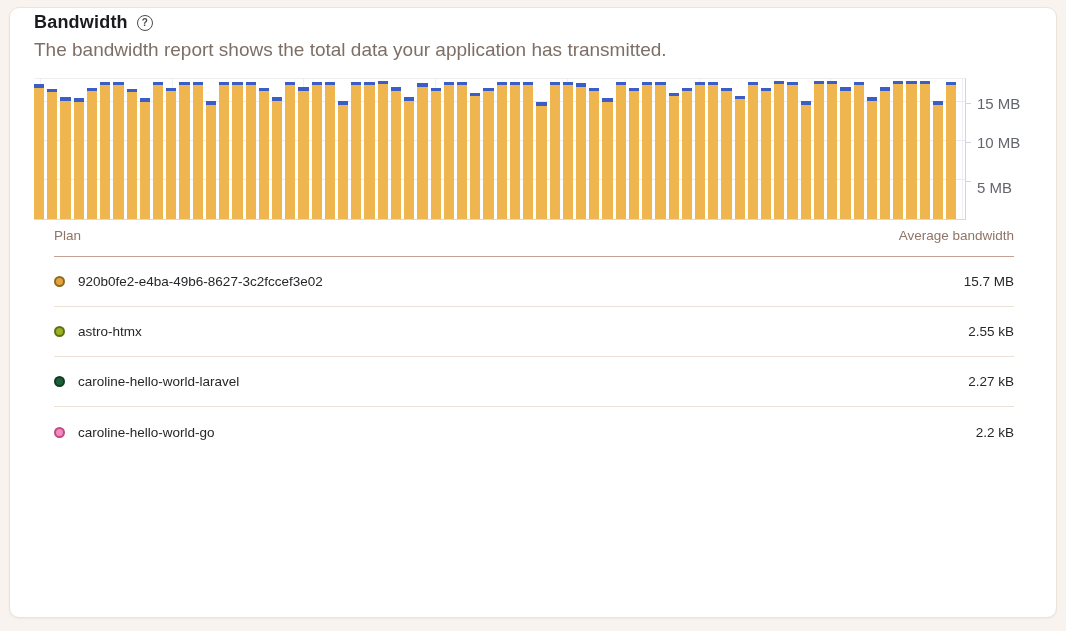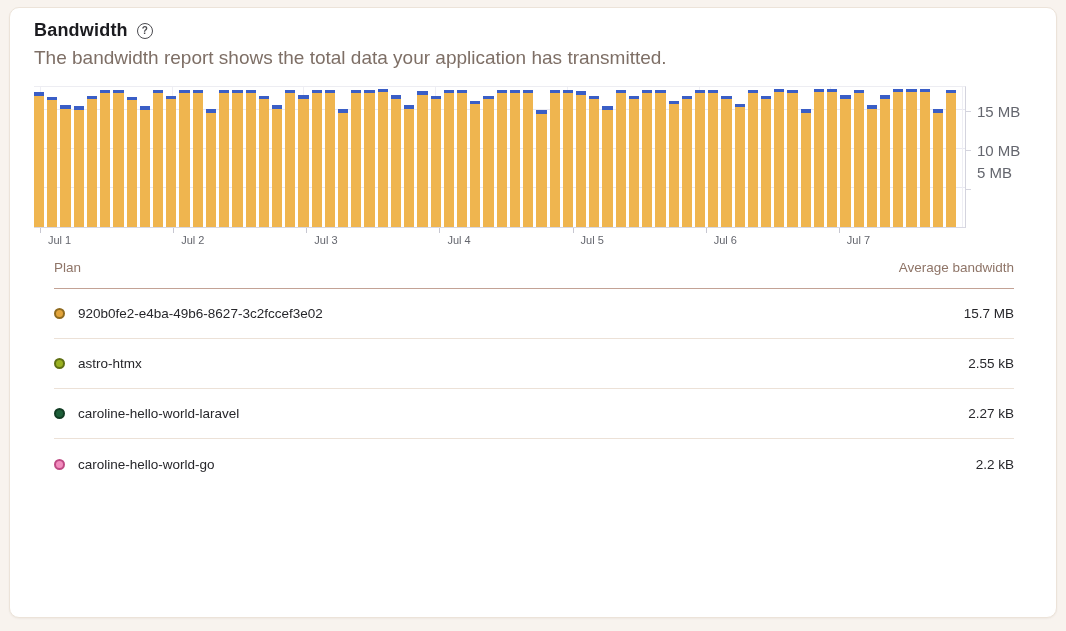--- a/index.html
+++ b/index.html
@@ -8,21 +8,21 @@
     background:#f8f3ee;
     font-family:"Liberation Sans","DejaVu Sans",sans-serif;
     position:relative;
   }
   .card {
     position:absolute; left:9px; right:9px; top:7px; bottom:13px;
     background:#ffffff;
     border:1px solid #ece3d9;
     border-radius:10px;
     box-shadow:0 1px 2px rgba(60,40,20,.05);
-    padding:12px 24px;
+    padding:4px 24px;
     overflow:hidden;
   }
   .title-row { display:flex; align-items:center; gap:9px; }
   .title { font-size:18px; font-weight:bold; color:#1b1b1f; letter-spacing:.2px; }
   .help { width:16px; height:16px; border:1.5px solid #4b4b50; border-radius:50%;
           display:flex; align-items:center; justify-content:center;
           font-size:10px; font-weight:bold; color:#4b4b50; cursor:pointer; }
   .subtitle { margin-top:6px; font-size:19px; color:#7e6f66; }
 
   
@@ -365,40 +365,24 @@
                 <div class="seg-top" style="height: 3.51px; background: rgb(58, 94, 198);"></div>
                 <div class="seg-bottom" style="height: 114.27px; background: rgb(239, 181, 79);"></div>
               </div>
               <div class="bar">
                 <div class="seg-top" style="height: 3.51px; background: rgb(58, 94, 198);"></div>
                 <div class="seg-bottom" style="height: 133.77px; background: rgb(239, 181, 79);"></div>
               </div>
             </div>
         </div>
       </div>
-      <div class="xaxis">
-          <div class="xtick" style="left: calc(0% + 6px);"></div>
-          <div class="xlabel" style="left: calc(0% + 14px);">Jul 1</div>
-          <div class="xtick" style="left: calc(14.2857% + 6px);"></div>
-          <div class="xlabel" style="left: calc(14.2857% + 14px);">Jul 2</div>
-          <div class="xtick" style="left: calc(28.5714% + 6px);"></div>
-          <div class="xlabel" style="left: calc(28.5714% + 14px);">Jul 3</div>
-          <div class="xtick" style="left: calc(42.8571% + 6px);"></div>
-          <div class="xlabel" style="left: calc(42.8571% + 14px);">Jul 4</div>
-          <div class="xtick" style="left: calc(57.1429% + 6px);"></div>
-          <div class="xlabel" style="left: calc(57.1429% + 14px);">Jul 5</div>
-          <div class="xtick" style="left: calc(71.4286% + 6px);"></div>
-          <div class="xlabel" style="left: calc(71.4286% + 14px);">Jul 6</div>
-          <div class="xtick" style="left: calc(85.7143% + 6px);"></div>
-          <div class="xlabel" style="left: calc(85.7143% + 14px);">Jul 7</div>
-        </div>
     </div>
     <div class="yaxis">
         <div class="ytick" style="top: 103px;"></div>
-        <div class="ylabel" style="top: 86px;">5 MB</div>
+        <div class="ylabel" style="top: 109px;">5 MB</div>
         <div class="ytick" style="top: 64px;"></div>
         <div class="ylabel" style="top: 64px;">10 MB</div>
         <div class="ytick" style="top: 25px;"></div>
         <div class="ylabel" style="top: 25px;">15 MB</div>
       </div>
   </div>
 
   <div class="table">
     <div class="thead">
       <div class="th">Plan</div>

